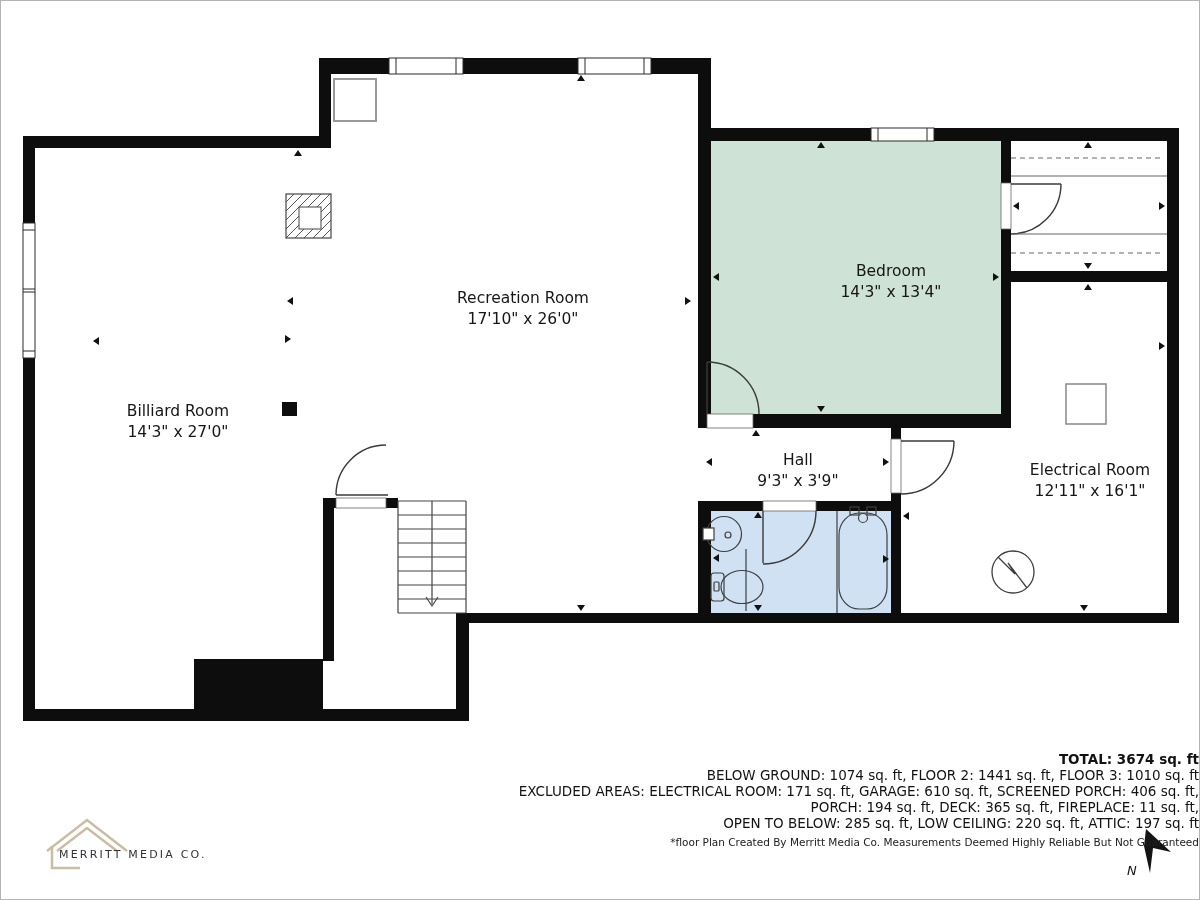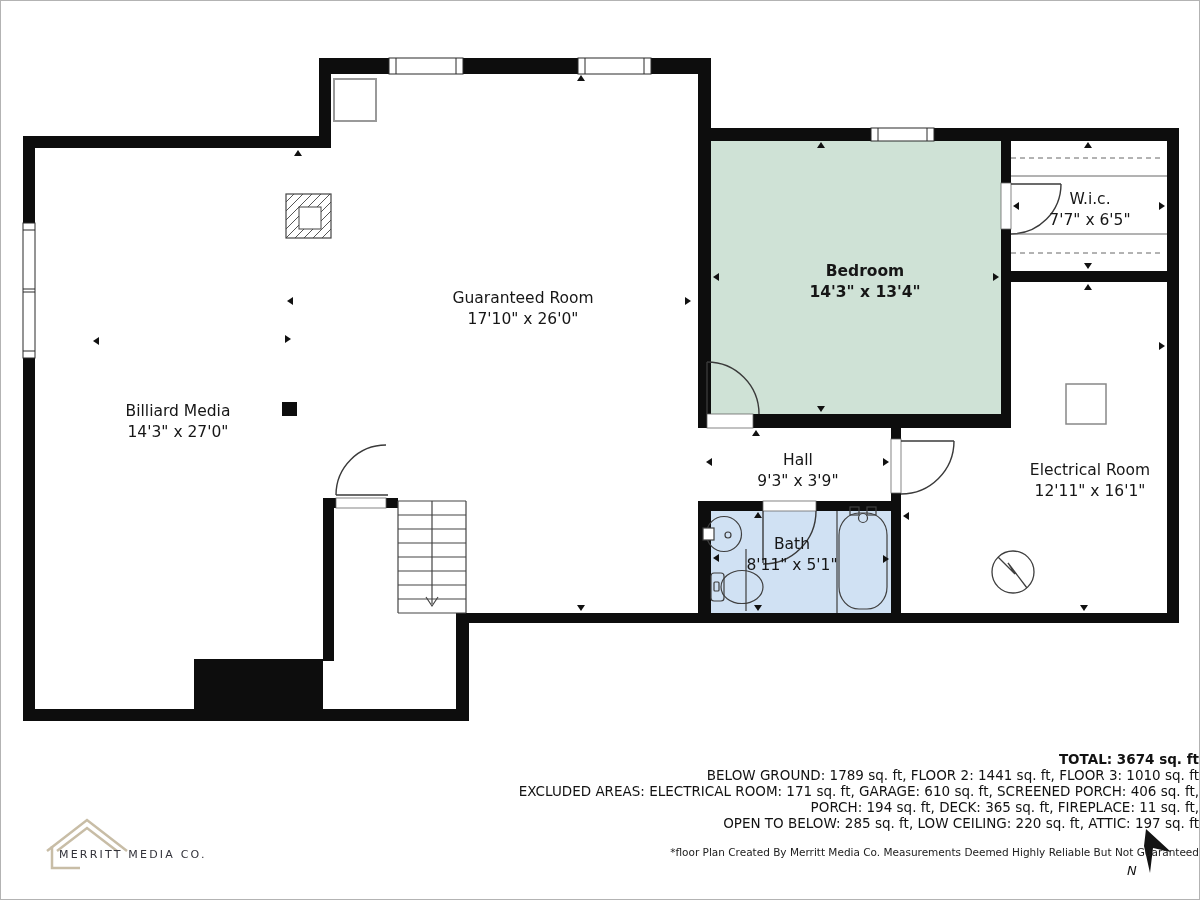--- a/index.html
+++ b/index.html
@@ -5,21 +5,21 @@
   html,body{margin:0;padding:0;background:#fff;}
   .page{position:relative;width:1200px;height:900px;background:#fff;border:1px solid #b3b3b3;
         box-sizing:border-box;overflow:hidden;font-family:"DejaVu Sans",sans-serif;}
   .plan-svg{position:absolute;left:0;top:0;}
   .lbl{position:absolute;text-align:center;color:#161616;font-size:15.5px;line-height:21px;white-space:nowrap;}
   .lbl .dims{display:block;}
   .lbl .rname{display:block;}
   .footer{position:absolute;left:0;right:0;top:750px;text-align:right;color:#121212;
           font-size:13.5px;line-height:16px;}
   .footer .total{font-weight:bold;}
-  .footer .disclaimer{font-size:10.5px;margin-top:13px;color:#202020;}
+  .footer .disclaimer{font-size:10.5px;margin-top:3px;color:#202020;}
   .logo-text{position:absolute;left:58px;top:847px;font-size:11px;letter-spacing:2.2px;
              color:#32323a;font-weight:500;}
   .north-label{position:absolute;left:1126px;top:862px;font-size:13px;font-style:italic;color:#141414;}
 </style>
 </head>
 <body>
 
 <div class="page">
 
   <svg class="plan-svg" width="1200" height="900" viewBox="0 0 1200 900">
@@ -187,51 +187,43 @@
     <g stroke="#c8bda6" stroke-width="2.5" fill="none">
       <path d="M46,850 L86,819 L126,850"></path>
       <path d="M56,850 L86,827 L116,850"></path>
       <path d="M51,845 L51,867 L79,867"></path>
     </g>
 
     <polygon points="1145,828 1170,851 1152,847 1149,872 1143,845" fill="#141414"></polygon>
   </svg>
 
   <div class="lbl" style="left:372px;top:287px;width:300px;">
-    <span class="rname">Guaranteed Room</span>
+    <span class="rname">Recreation Room</span>
     <span class="dims">17'10" x 26'0"</span>
   </div>
   <div class="lbl" style="left:27px;top:400px;width:300px;">
-    <span class="rname">Billiard Media</span>
+    <span class="rname">Billiard Room</span>
     <span class="dims">14'3" x 27'0"</span>
   </div>
-  <div class="lbl" style="left:714px;top:260px;width:300px;font-weight:bold;">
+  <div class="lbl" style="left:740px;top:260px;width:300px;">
     <span class="rname">Bedroom</span>
     <span class="dims">14'3" x 13'4"</span>
-  </div>
-  <div class="lbl" style="left:1009px;top:188px;width:160px;">
-    <span class="rname">W.i.c.</span>
-    <span class="dims">7'7" x 6'5"</span>
   </div>
   <div class="lbl" style="left:717px;top:449px;width:160px;">
     <span class="rname">Hall</span>
     <span class="dims">9'3" x 3'9"</span>
   </div>
   <div class="lbl" style="left:939px;top:459px;width:300px;">
     <span class="rname">Electrical Room</span>
     <span class="dims">12'11" x 16'1"</span>
   </div>
-  <div class="lbl" style="left:711px;top:533px;width:160px;">
-    <span class="rname">Bath</span>
-    <span class="dims">8'11" x 5'1"</span>
-  </div>
 
   <div class="footer">
     <div class="total">TOTAL: 3674 sq. ft</div>
-    <div>BELOW GROUND: 1789 sq. ft, FLOOR 2: 1441 sq. ft, FLOOR 3: 1010 sq. ft</div>
+    <div>BELOW GROUND: 1074 sq. ft, FLOOR 2: 1441 sq. ft, FLOOR 3: 1010 sq. ft</div>
     <div>EXCLUDED AREAS: ELECTRICAL ROOM: 171 sq. ft, GARAGE: 610 sq. ft, SCREENED PORCH: 406 sq. ft,</div>
     <div>PORCH: 194 sq. ft, DECK: 365 sq. ft, FIREPLACE: 11 sq. ft,</div>
     <div>OPEN TO BELOW: 285 sq. ft, LOW CEILING: 220 sq. ft, ATTIC: 197 sq. ft</div>
     <div class="disclaimer">*floor Plan Created By Merritt Media Co. Measurements Deemed Highly Reliable But Not Guaranteed</div>
   </div>
 
   <div class="logo-text">MERRITT MEDIA CO.</div>
 
   <div class="north-label">N</div>
 

